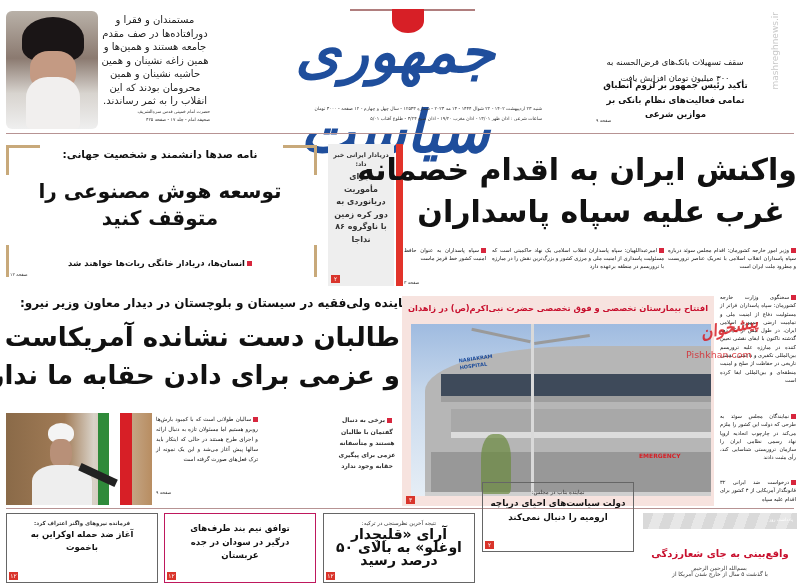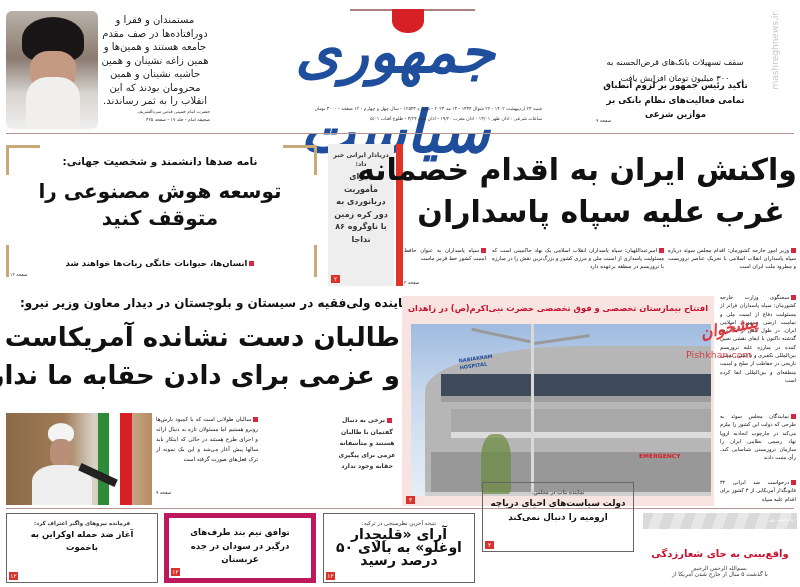--- a/index.html
+++ b/index.html
@@ -36,24 +36,24 @@
 <div class="abs rtl center" style="left:598px;top:78px;width:155px;font-size:8.6px;line-height:14.5px;font-weight:bold;color:#111;">تأکید رئیس جمهور بر لزوم انطباق تمامی فعالیت‌های نظام بانکی بر موازین شرعی</div>
 <div class="abs tiny" style="left:596px;top:118px;">صفحه ۹</div>
 <div class="abs" style="left:770px;top:12px;font-size:9px;color:#c9c9c9;writing-mode:vertical-rl;transform:rotate(180deg);">mashreghnews.ir</div>
 
 <div class="rule" style="left:6px;top:133px;width:788px;"></div>
 
 <div class="abs" style="left:6px;top:145px;width:34px;height:30px;border-top:3px solid #c8a97a;border-left:3px solid #c8a97a;"></div>
 <div class="abs" style="left:283px;top:145px;width:34px;height:30px;border-top:3px solid #c8a97a;border-right:3px solid #c8a97a;"></div>
 <div class="abs" style="left:6px;top:245px;width:3px;height:32px;background:#c8a97a;"></div>
 <div class="abs" style="left:314px;top:245px;width:3px;height:32px;background:#c8a97a;"></div>
-<div class="abs rtl center" style="left:20px;top:155px;width:280px;font-size:10.5px;font-weight:bold;text-align:center;">نامه صدها دانشمند و شخصیت جهانی:</div>
+<div class="abs rtl center" style="left:20px;top:148px;width:280px;font-size:10.5px;font-weight:bold;text-align:center;">نامه صدها دانشمند و شخصیت جهانی:</div>
 <div class="abs rtl center" style="left:30px;top:178px;width:260px;font-size:20px;line-height:27px;font-weight:bold;">توسعه هوش مصنوعی را متوقف کنید</div>
 <div class="abs rtl center" style="left:20px;top:258px;width:280px;font-size:8.5px;font-weight:bold;">
-  <span class="bullet"></span><span>انسان‌ها، حیوانات خانگی ربات‌ها خواهند شد</span>
+  <span class="bullet"></span><span>انسان‌ها، دریادار خانگی ربات‌ها خواهند شد</span>
 </div>
 <div class="abs tiny" style="left:10px;top:272px;">صفحه ۱۲</div>
 
 <div class="abs" style="left:328px;top:144px;width:66px;height:142px;background:#eeeeee;">
   <div class="rtl center" style="padding:6px 4px 0 4px;font-size:6.3px;line-height:9px;font-weight:bold;color:#333;">دریادار ایرانی خبر داد:</div>
   <div class="rtl center" style="padding:3px 6px 0 6px;font-size:8px;line-height:12.5px;font-weight:bold;color:#333;">اجرای مأموریت دریانوردی به دور کره زمین با ناوگروه ۸۶ نداجا</div>
   <div class="pgnum" style="left:3px;bottom:3px;">۲</div>
 </div>
 <div class="abs" style="left:396px;top:144px;width:7px;height:142px;background:#e2332a;"></div>
 
@@ -123,21 +123,21 @@
 <div class="abs rtl" style="left:700px;top:318px;font-size:16px;font-weight:bold;font-style:italic;color:rgba(215,31,38,0.85);transform:rotate(-12deg);">پیشخوان</div>
 <div class="abs" style="left:686px;top:349px;font-size:9.5px;color:rgba(215,31,38,0.8);">Pishkhan.com</div>
 
 <div class="rule" style="left:6px;top:508px;width:788px;"></div>
 
 <div class="abs" style="left:6px;top:513px;width:152px;height:70px;border:1px solid #666;">
   <div class="rtl center" style="padding-top:6px;font-size:5.5px;font-weight:bold;color:#333;">فرمانده نیروهای واگنر اعتراف کرد:</div>
   <div class="rtl center" style="padding:2px 22px 0;font-size:8.5px;line-height:13px;font-weight:bold;">آغاز ضد حمله اوکراین به باخموت</div>
   <div class="pgnum" style="left:2px;bottom:2px;">۱۲</div>
 </div>
-<div class="abs" style="left:164px;top:513px;width:152px;height:70px;border:5px solid #be185d;">
+<div class="abs" style="left:164px;top:513px;width:152px;height:70px;border:1px solid #be185d;">
   <div class="rtl center" style="padding:8px 20px 0;font-size:8.6px;line-height:13.5px;font-weight:bold;">توافق نیم بند طرف‌های درگیر در سودان در جده عربستان</div>
   <div class="pgnum" style="left:2px;bottom:2px;">۱۲</div>
 </div>
 <div class="abs" style="left:323px;top:513px;width:152px;height:70px;border:1px solid #666;">
   <div class="rtl center" style="padding-top:6px;font-size:5.5px;color:#333;">نتیجه آخرین نظرسنجی در ترکیه:</div>
   <div class="rtl center" style="padding:2px 12px 0;font-size:14px;line-height:13px;font-weight:bold;">آرای «قلیچدار اوغلو» به بالای ۵۰ درصد رسید</div>
   <div class="pgnum" style="left:2px;bottom:2px;">۱۲</div>
 </div>
 <div class="abs" style="left:482px;top:482px;width:152px;height:70px;border:1px solid #666;overflow:hidden;">
   <div class="rtl center" style="padding-top:6px;font-size:5.5px;color:#333;">نماینده بناب در مجلس:</div>

